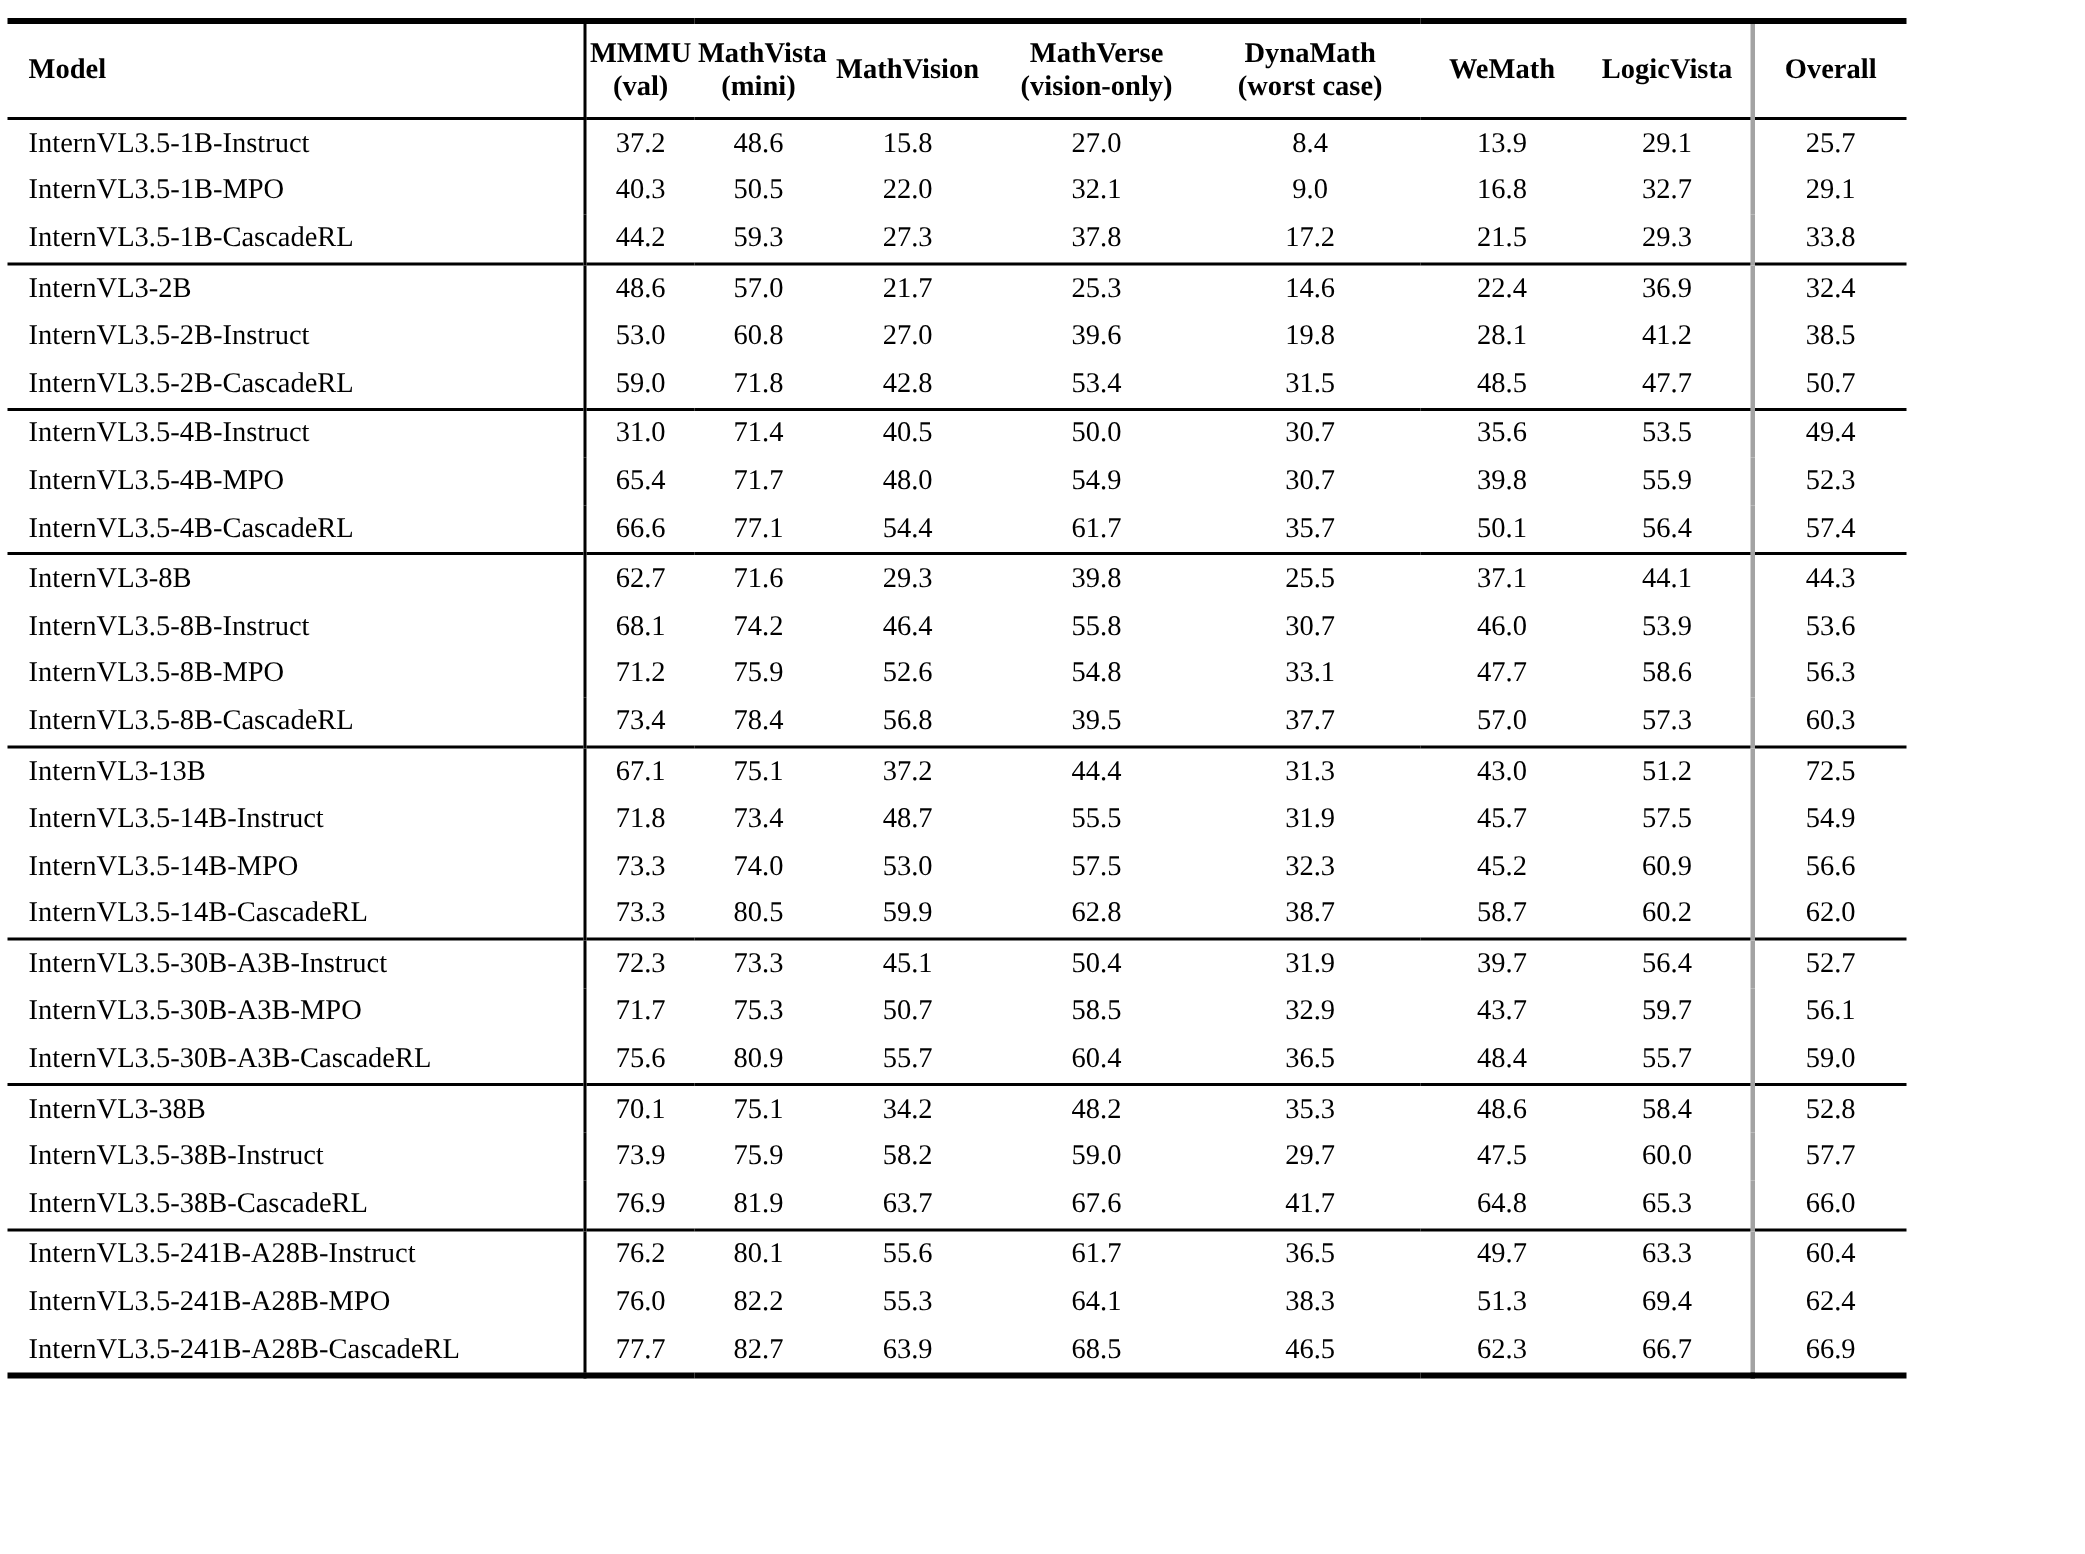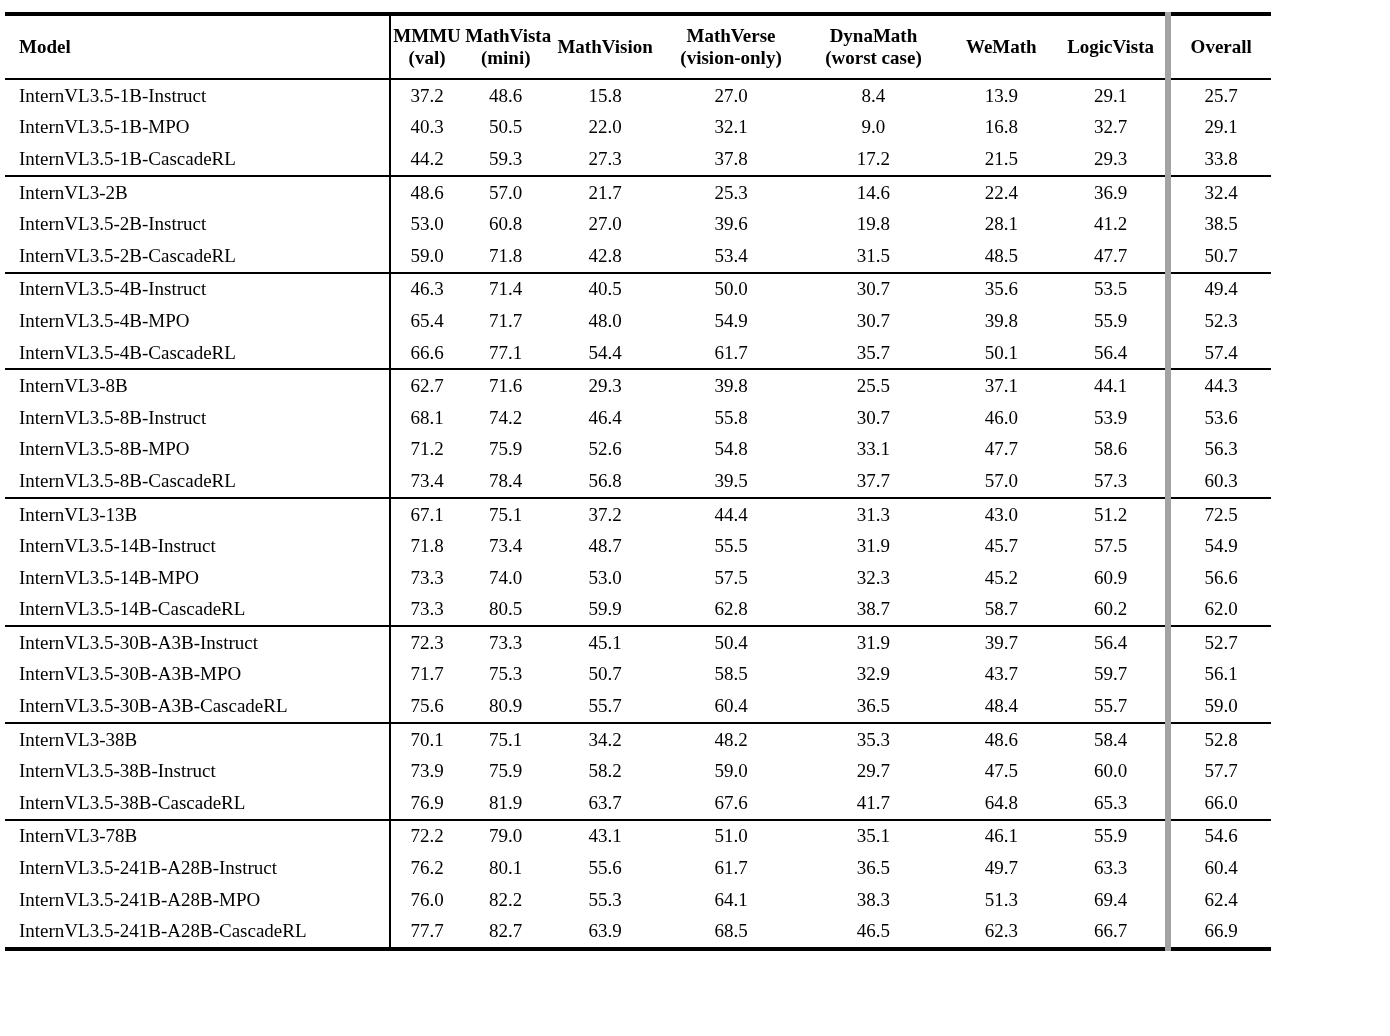--- a/index.html
+++ b/index.html
@@ -25,21 +25,21 @@
   }
   
   table.bench th:first-child,
   table.bench td:first-child {
     border-right: 2px solid #000;
     text-align: left;
     padding-left: 14px;
   }
   table.bench th:last-child,
   table.bench td:last-child {
-    border-left: 6px solid #a3a3a3;
+    border-left: 3px solid #a3a3a3;
     text-align: center;
   }
   thead th {
     border-bottom: 2px solid #000;
     font-weight: bold;
     font-size: 19px;
     line-height: 1.18;
     text-align: center;
     vertical-align: middle;
     padding: 7px 2px;
@@ -177,21 +177,21 @@
           <td>53.4</td>
           <td>31.5</td>
           <td>48.5</td>
           <td>47.7</td>
           <td>50.7</td>
         </tr>
       </tbody>
       <tbody class="group">
         <tr>
           <td>InternVL3.5-4B-Instruct</td>
-          <td>46.3</td>
+          <td>31.0</td>
           <td>71.4</td>
           <td>40.5</td>
           <td>50.0</td>
           <td>30.7</td>
           <td>35.6</td>
           <td>53.5</td>
           <td>49.4</td>
         </tr>
         <tr>
           <td>InternVL3.5-4B-MPO</td>
@@ -373,31 +373,20 @@
           <td>63.7</td>
           <td>67.6</td>
           <td>41.7</td>
           <td>64.8</td>
           <td>65.3</td>
           <td>66.0</td>
         </tr>
       </tbody>
       <tbody class="group">
         <tr>
-          <td>InternVL3-78B</td>
-          <td>72.2</td>
-          <td>79.0</td>
-          <td>43.1</td>
-          <td>51.0</td>
-          <td>35.1</td>
-          <td>46.1</td>
-          <td>55.9</td>
-          <td>54.6</td>
-        </tr>
-        <tr>
           <td>InternVL3.5-241B-A28B-Instruct</td>
           <td>76.2</td>
           <td>80.1</td>
           <td>55.6</td>
           <td>61.7</td>
           <td>36.5</td>
           <td>49.7</td>
           <td>63.3</td>
           <td>60.4</td>
         </tr>

